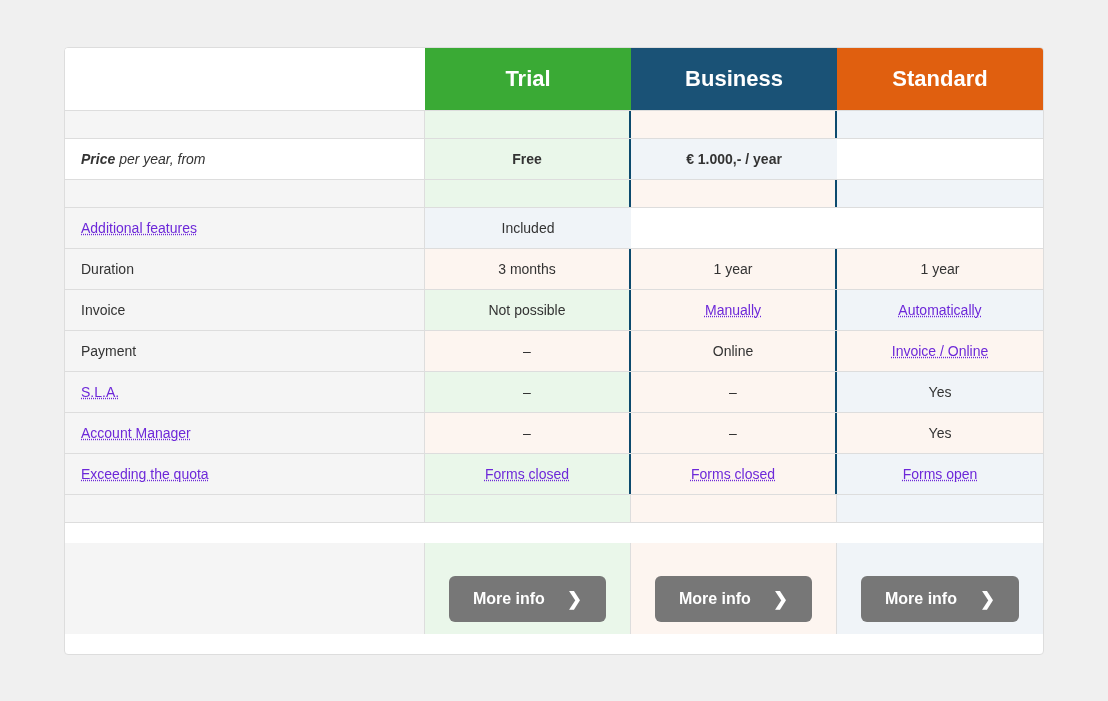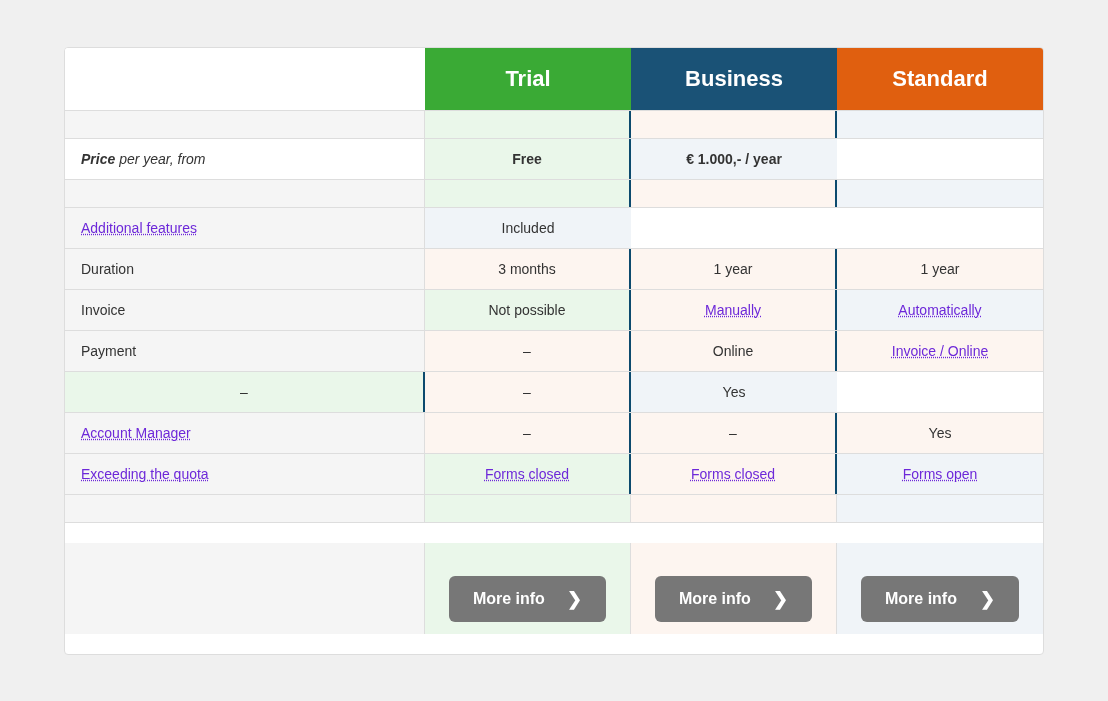--- a/index.html
+++ b/index.html
@@ -251,20 +251,23 @@
     </div>
     <div class="col-standard">
       <span>Online</span>
     </div>
     <div class="col-business">
       <span class="cell-link">Invoice / Online</span>
     </div>
   </div>
 
   <div class="data-row">
+    <div class="col-label">
+      <span class="cell-link">S.L.A.</span>
+    </div>
     <div class="col-trial">
       <span>–</span>
     </div>
     <div class="col-standard">
       <span>–</span>
     </div>
     <div class="col-business">
       <span>Yes</span>
     </div>
   </div>

